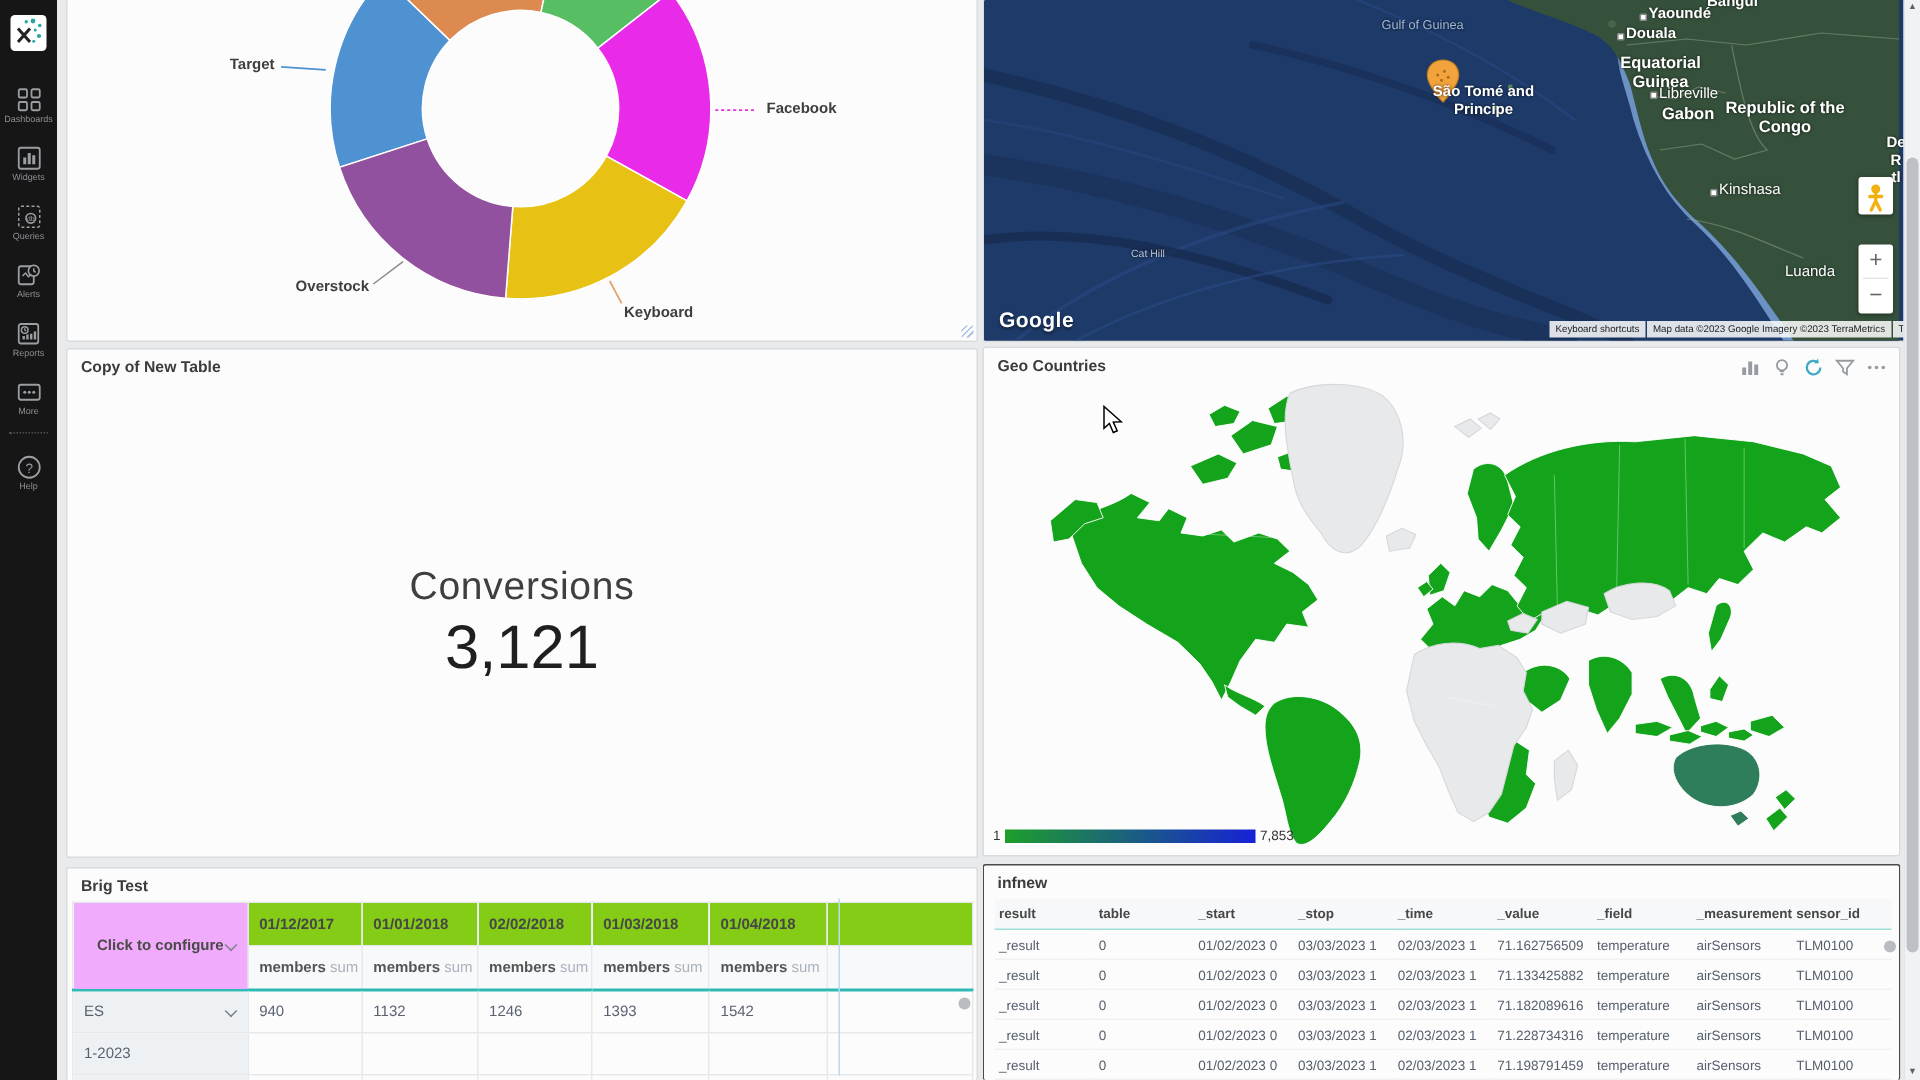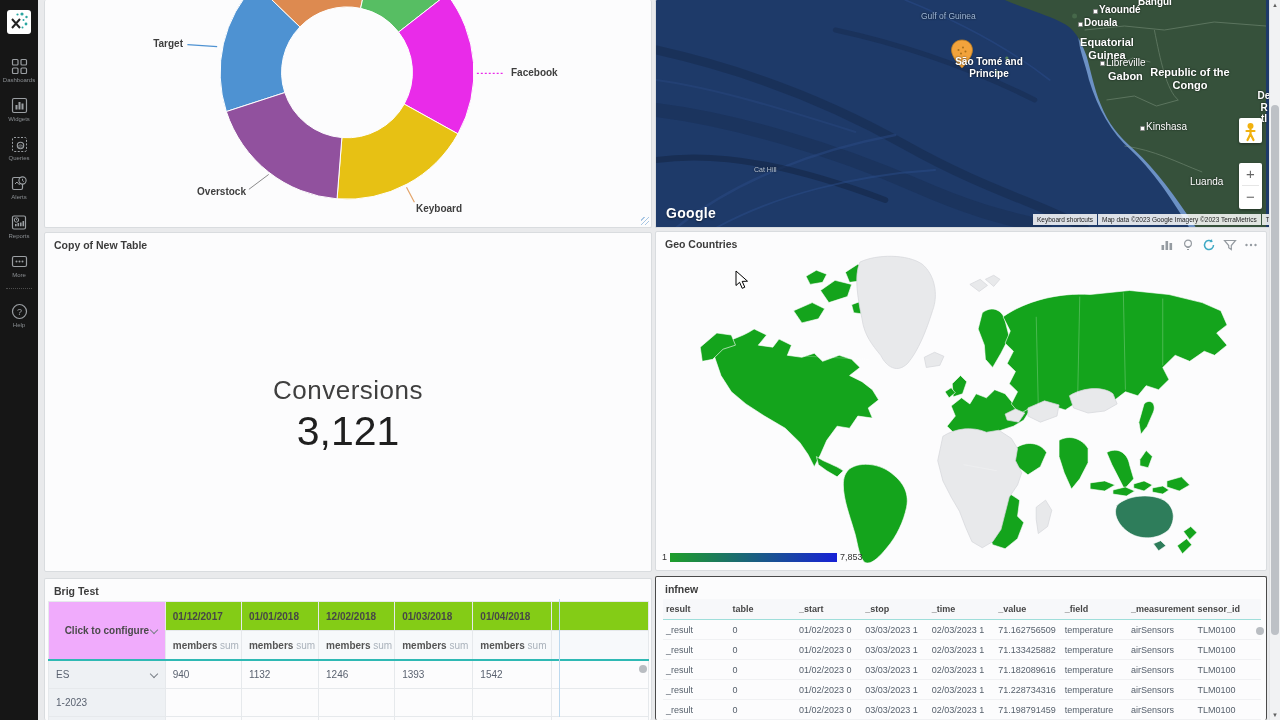--- a/index.html
+++ b/index.html
@@ -361,21 +361,21 @@
         <col style="width:75px">
         <col style="width:77px">
         <col style="width:77px">
         <col style="width:96px">
       </colgroup>
       <tbody>
         <tr>
           <td class="cfg" rowspan="2">Click to configure<span class="chev"></span></td>
           <td class="dh">01/12/2017</td>
           <td class="dh">01/01/2018</td>
-          <td class="dh">12/02/2018</td>
+          <td class="dh">02/02/2018</td>
           <td class="dh">01/03/2018</td>
           <td class="dh">01/04/2018</td>
           <td class="dh"></td>
         </tr>
         <tr>
           <td class="mh"><b>members</b> <i>sum</i></td>
           <td class="mh"><b>members</b> <i>sum</i></td>
           <td class="mh"><b>members</b> <i>sum</i></td>
           <td class="mh"><b>members</b> <i>sum</i></td>
           <td class="mh"><b>members</b> <i>sum</i></td>

